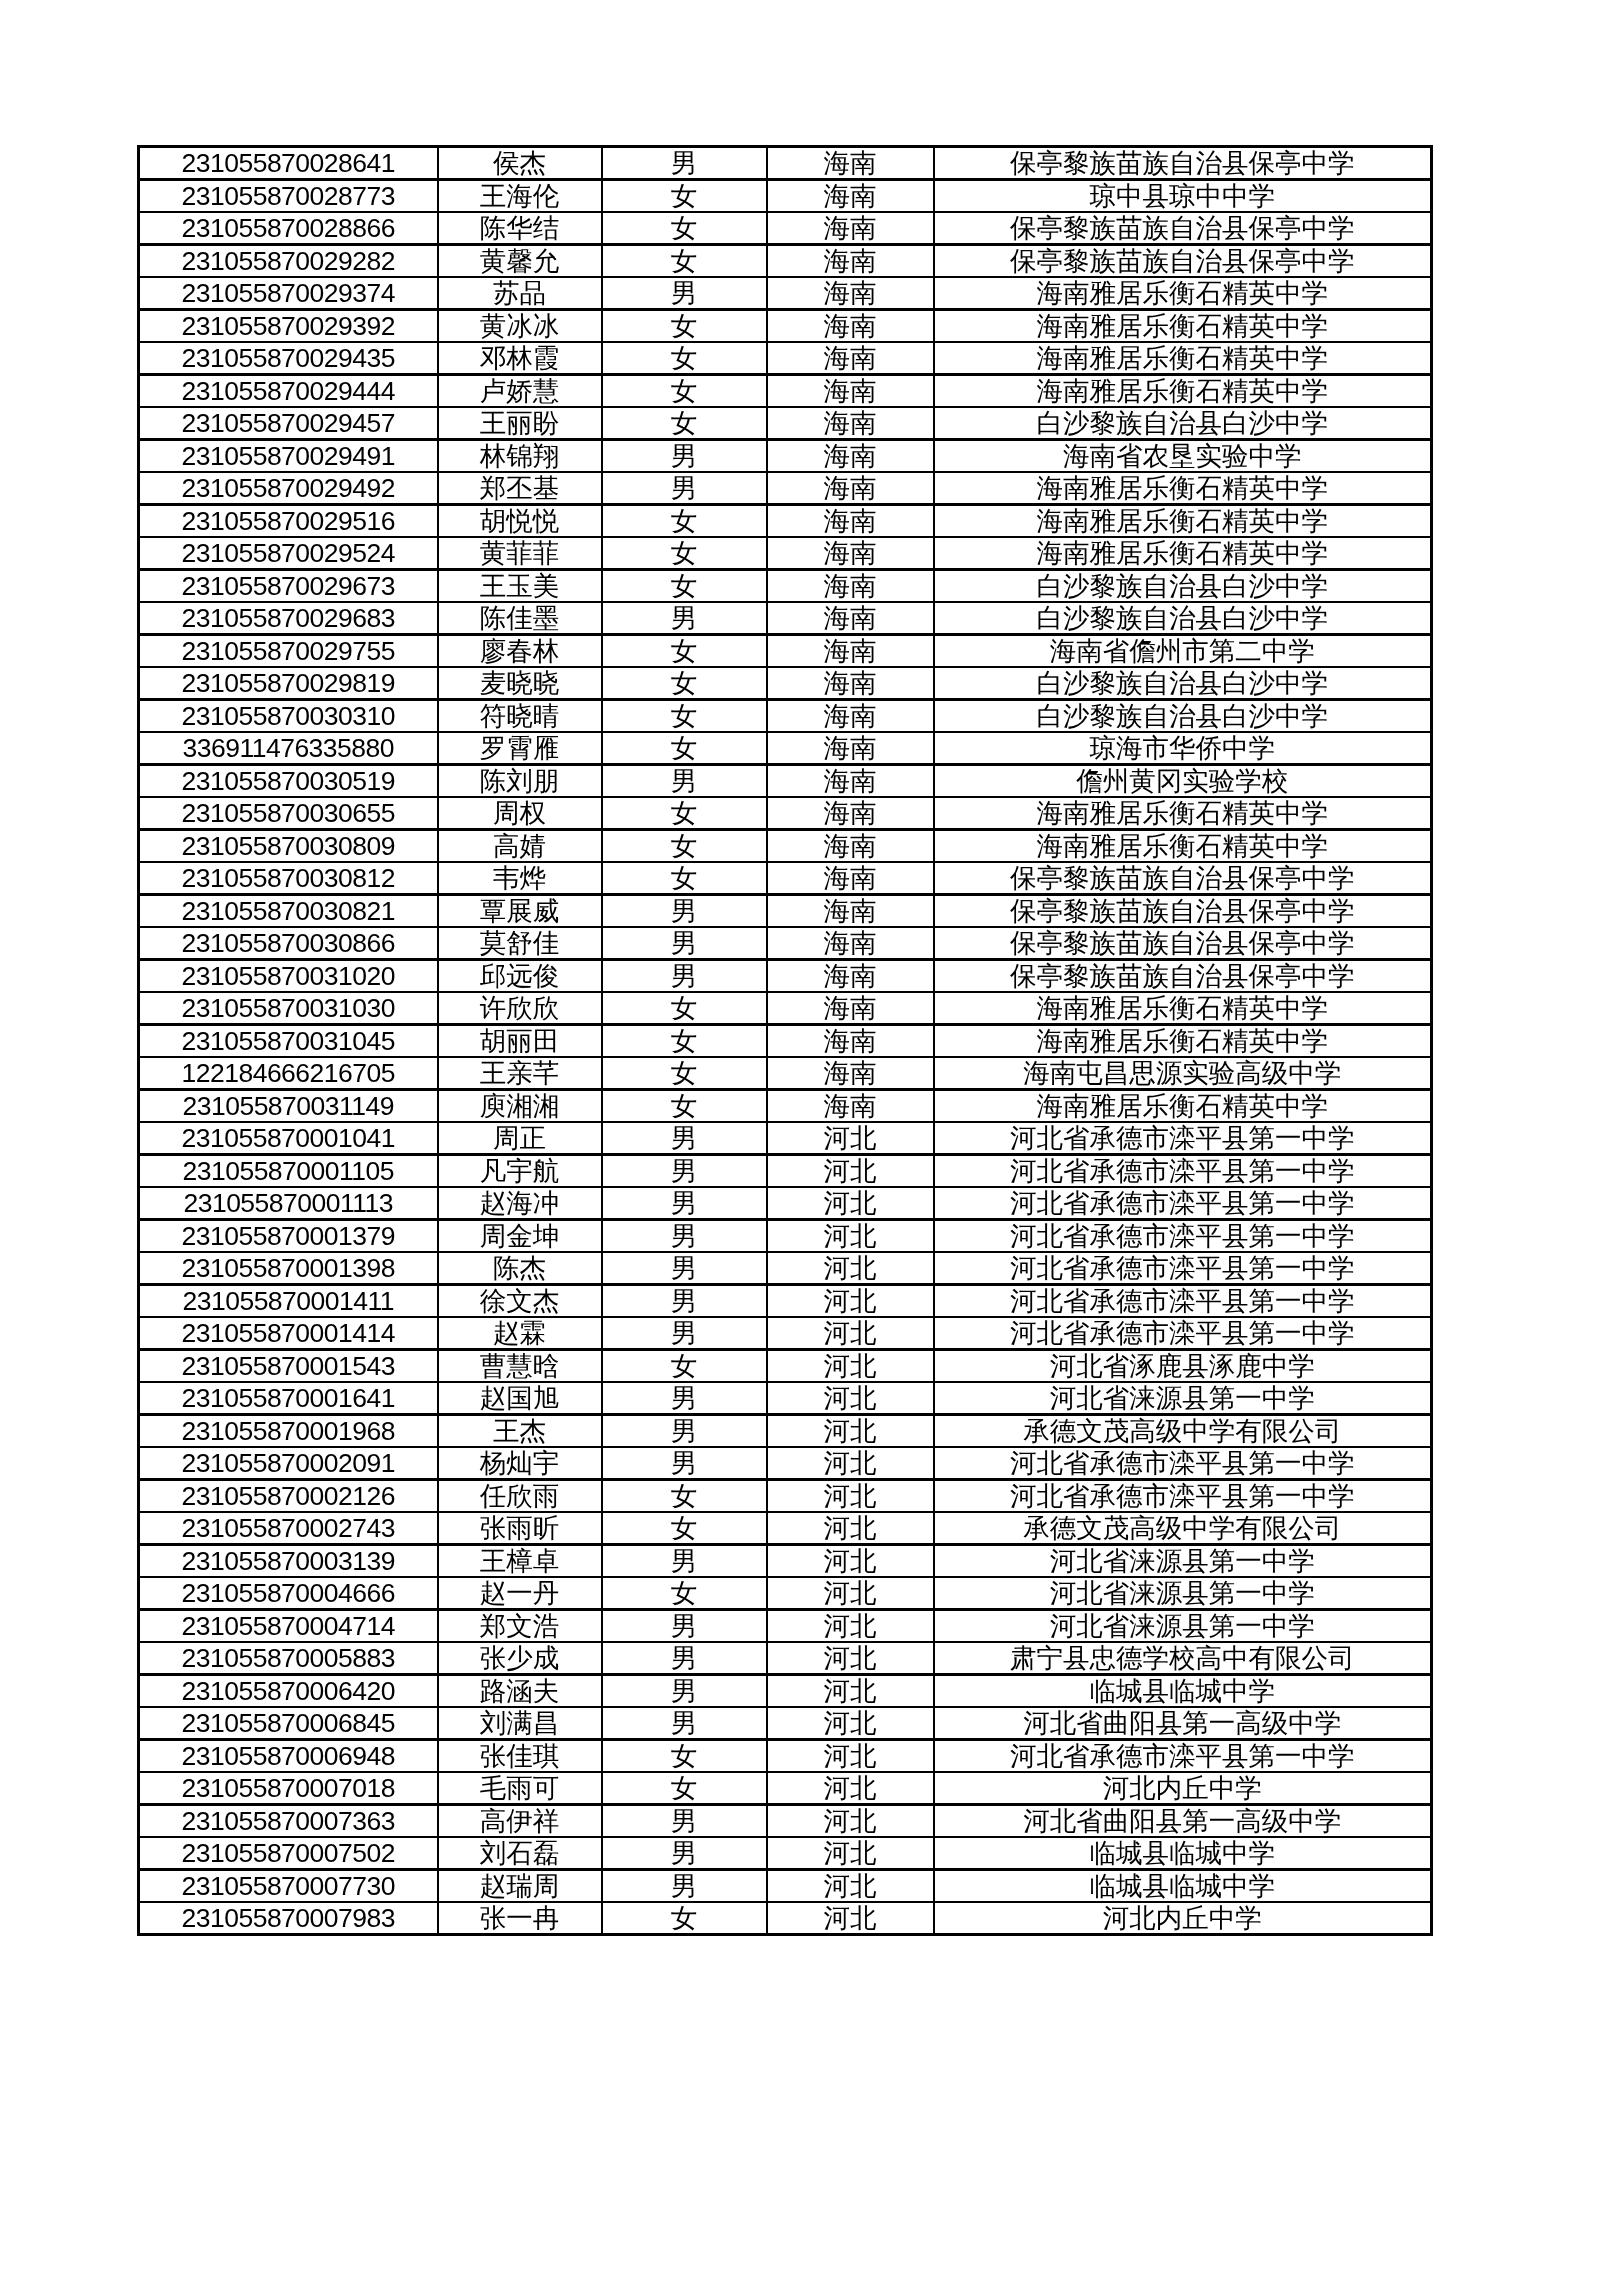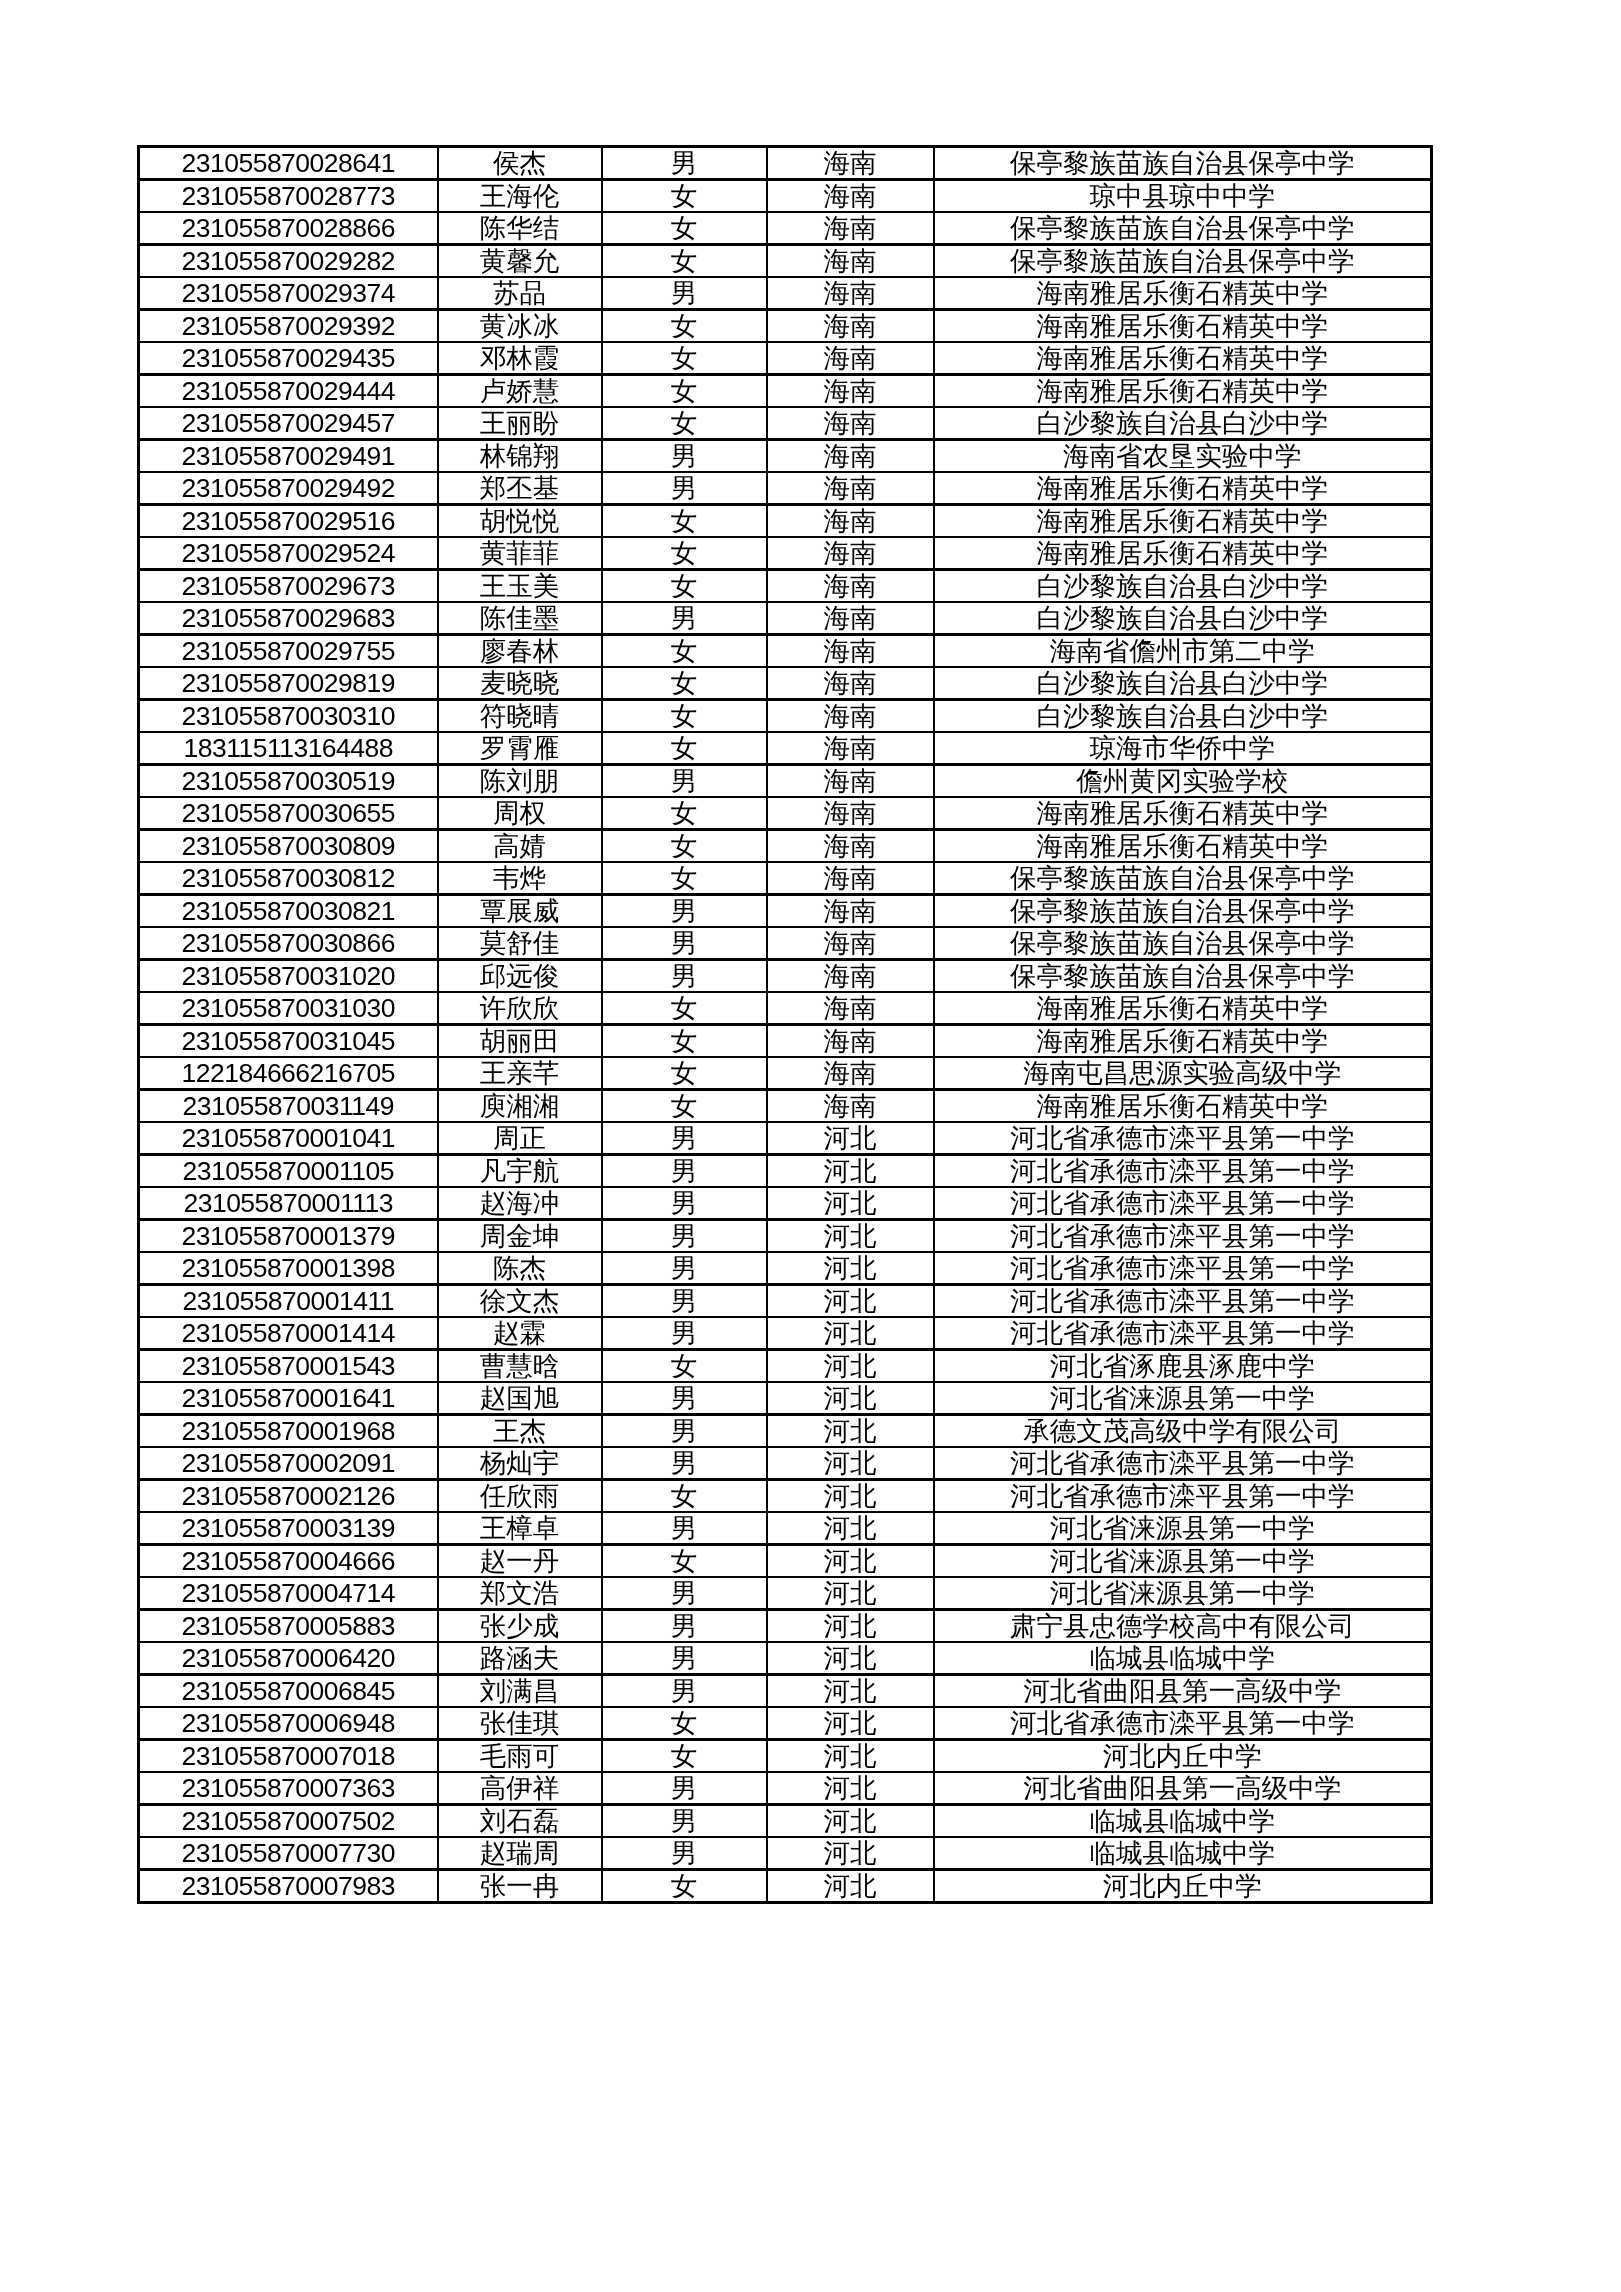--- a/index.html
+++ b/index.html
@@ -189,21 +189,21 @@
   <tr>
     <td class="id">231055870030310</td>
     <td>符晓晴</td>
     <td>女</td>
     <td>海南</td>
     <td>白沙黎族自治县白沙中学</td>
   </tr>
 
 
   <tr>
-    <td class="id">183115113164488</td>
+    <td class="id">336911476335880</td>
     <td>罗霄雁</td>
     <td>女</td>
     <td>海南</td>
     <td>琼海市华侨中学</td>
   </tr>
 
   <tr>
     <td class="id">231055870030519</td>
     <td>陈刘朋</td>
     <td>男</td>
@@ -380,20 +380,27 @@
   </tr>
 
   <tr>
     <td class="id">231055870002126</td>
     <td>任欣雨</td>
     <td>女</td>
     <td>河北</td>
     <td>河北省承德市滦平县第一中学</td>
   </tr>
 
+  <tr>
+    <td class="id">231055870002743</td>
+    <td>张雨昕</td>
+    <td>女</td>
+    <td>河北</td>
+    <td>承德文茂高级中学有限公司</td>
+  </tr>
 
   <tr>
     <td class="id">231055870003139</td>
     <td>王樟卓</td>
     <td>男</td>
     <td>河北</td>
     <td>河北省涞源县第一中学</td>
   </tr>
 
   <tr>

